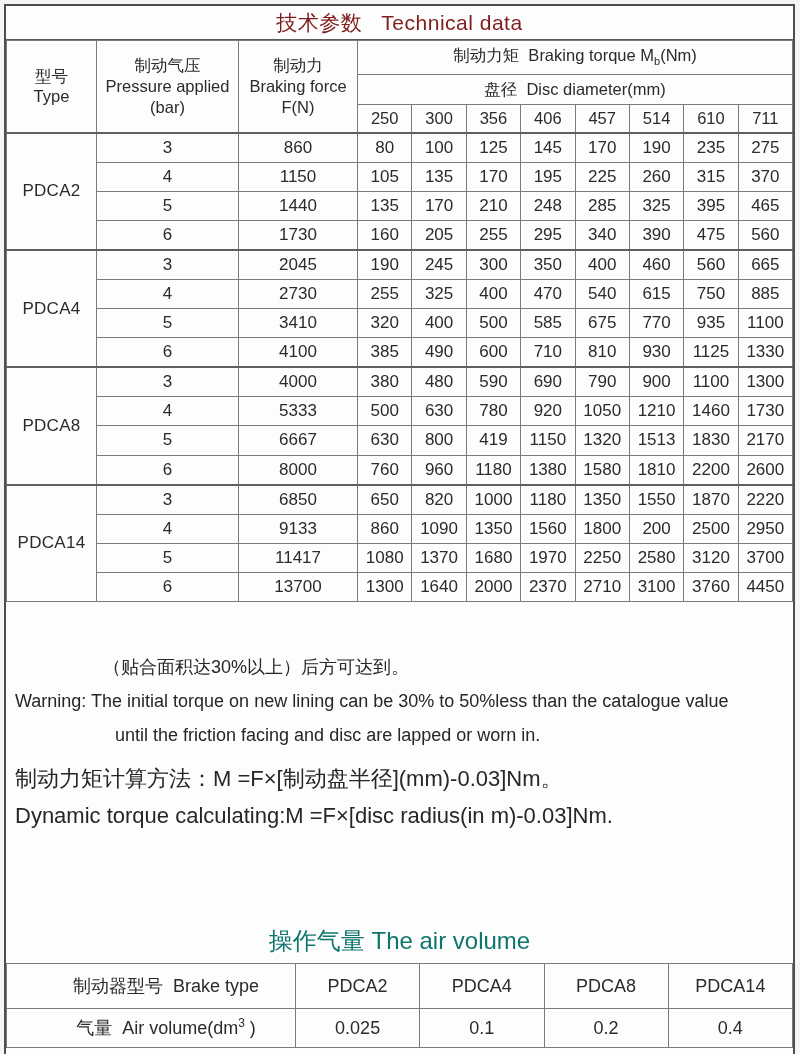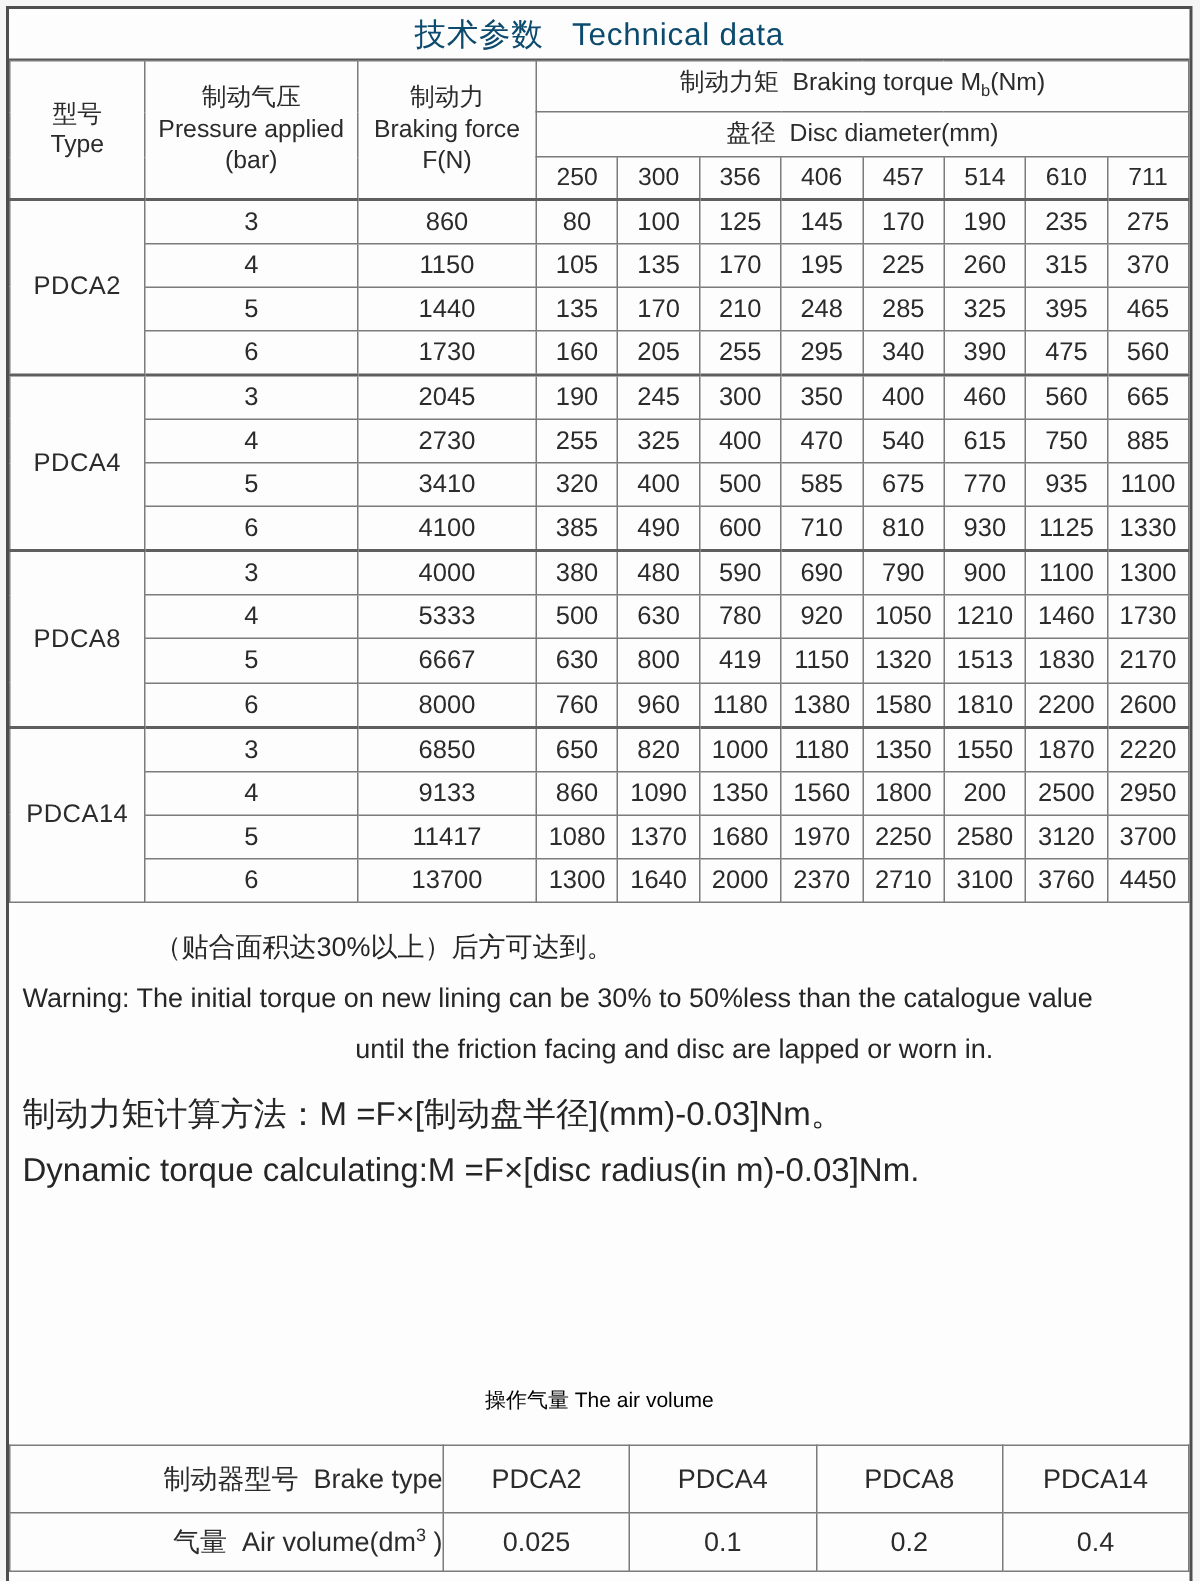--- a/index.html
+++ b/index.html
@@ -10,50 +10,50 @@
     color:#2b2b2b;
   }
   .sheet{
     position:absolute;left:4px;top:4px;width:791px;height:1060px;
     background:#fdfdfd;border:2px solid #4e4e4e;box-sizing:border-box;
     display:flex;flex-direction:column;
   }
   .title{
     height:33px;border-bottom:1px solid #5a5a5a;
     display:flex;align-items:center;justify-content:center;
-    font-size:21px;white-space:pre-wrap;letter-spacing:.5px;color:#0c4a6e;
+    font-size:21px;white-space:pre-wrap;letter-spacing:.5px;color:#7f1d1d;
   }
   table{border-collapse:collapse;width:100%;table-layout:fixed;}
   th,td{
     border:1px solid #7b7b7b;text-align:center;vertical-align:middle;
     font-weight:normal;padding:0;white-space:pre-wrap;overflow:hidden;
   }
   table.main thead tr.h1{height:34px;}
   table.main thead tr.h2{height:30px;}
   table.main thead tr.h3{height:28px;}
   table.main thead th{font-size:16.5px;line-height:1.25;}
   table.main tbody td{height:28.1px;font-size:17px;}
   table.main tbody td.type-cell{font-size:17px;letter-spacing:.3px;}
   table.main tbody tr.group-start td{border-top:2px solid #5f5f5f;}
   table.main sub{font-size:11px;}
   .notes{padding:12px 9px 0 9px;font-size:18px;color:#262626;}
   .notes .line{line-height:34px;white-space:pre-wrap;}
-  .notes .indent-cn{padding-left:88px;}
-  .notes .indent-en{padding-left:100px;text-align:center;}
+  .notes .indent-cn{padding-left:88px;margin-top:36px;}
+  .notes .indent-en{padding-left:100px;}
   .formulas{padding:8px 9px 0 9px;font-size:22px;color:#262626;}
   .formulas .line{line-height:37px;white-space:pre-wrap;}
   .spacer{flex:1;}
   .air-title{
     height:38px;display:flex;align-items:flex-start;justify-content:center;
-    font-size:14px;white-space:pre-wrap;color:#000000;
+    font-size:24px;white-space:pre-wrap;color:#0f766e;
   }
   table.air tr.types-row{height:45px;}
   table.air tr.values-row{height:39px;}
   table.air th,table.air td{font-size:18px;}
-  table.air .label{text-align:right;padding-left:30px;}
+  table.air .label{text-align:center;padding-left:30px;}
   table.air sup{font-size:12px;}
   .bottom-strip{height:14px;}
 </style>
 </head>
 <body>
 
 <div class="sheet">
 
   <div class="title">技术参数   Technical data</div>
 

